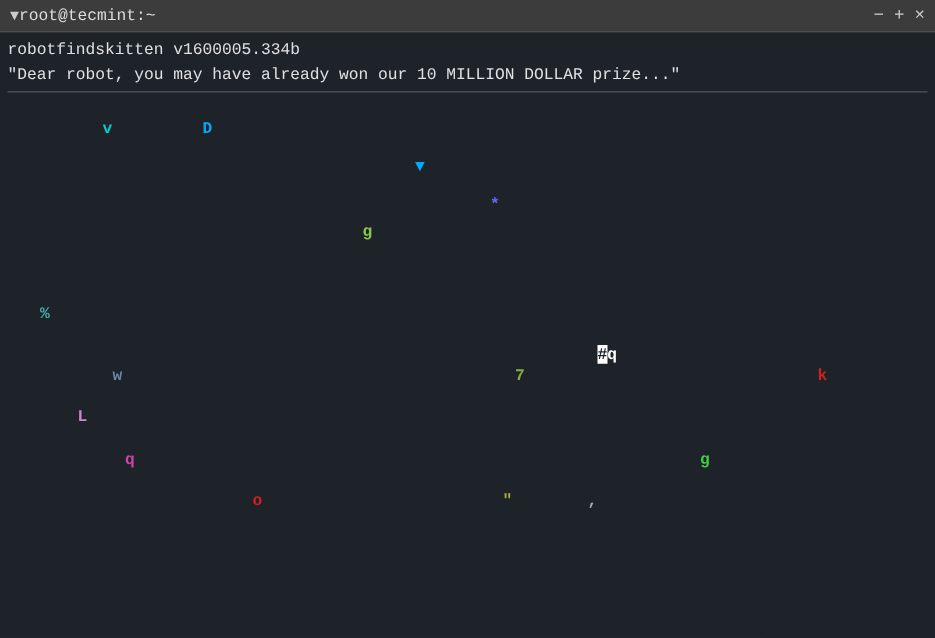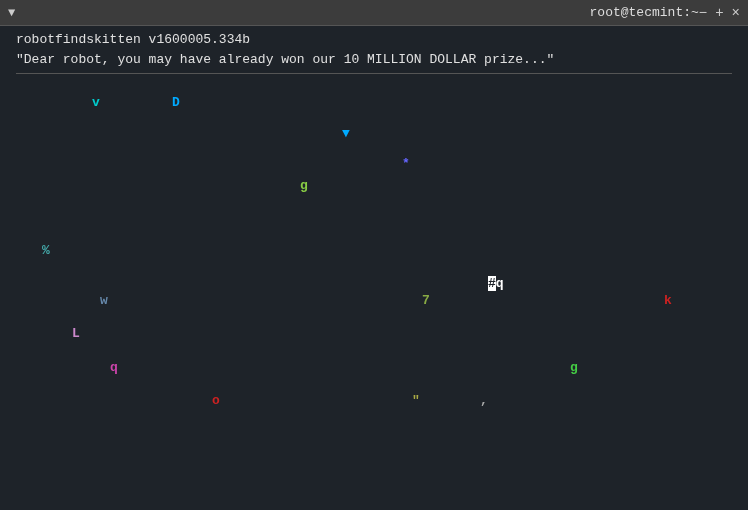--- a/index.html
+++ b/index.html
@@ -25,40 +25,40 @@
       gap: 6px;
     }
     .title-bar-arrow {
       color: #ccc;
       font-size: 12px;
     }
     .title-bar-title {
       color: #ddd;
       font-size: 13px;
       flex: 1;
-      text-align: right;
+      text-align: left;
     }
     .title-bar-controls {
       display: flex;
       gap: 8px;
     }
     .title-bar-btn {
       color: #ccc;
       font-size: 14px;
       cursor: pointer;
       background: none;
       border: none;
       font-family: inherit;
     }
     .terminal {
       background: #1e2329;
       width: 100%;
       height: calc(510px - 26px);
       position: relative;
-      padding: 4px 16px;
+      padding: 4px 6px;
     }
     .line1 {
       color: #e0e0e0;
       font-size: 13px;
       line-height: 1.5;
     }
     .line2 {
       color: #e0e0e0;
       font-size: 13px;
       line-height: 1.5;

